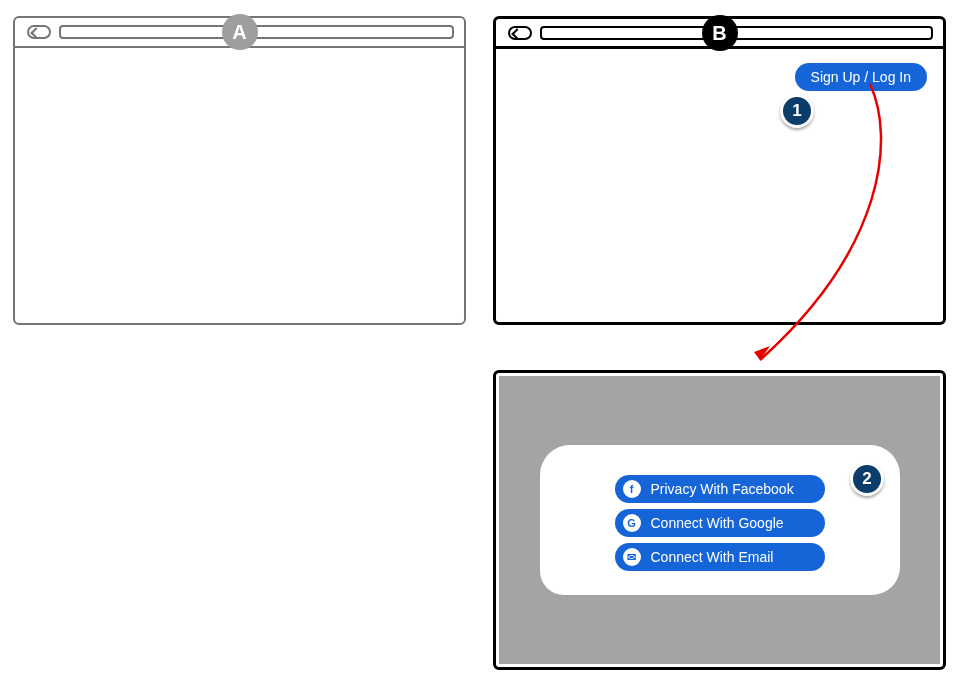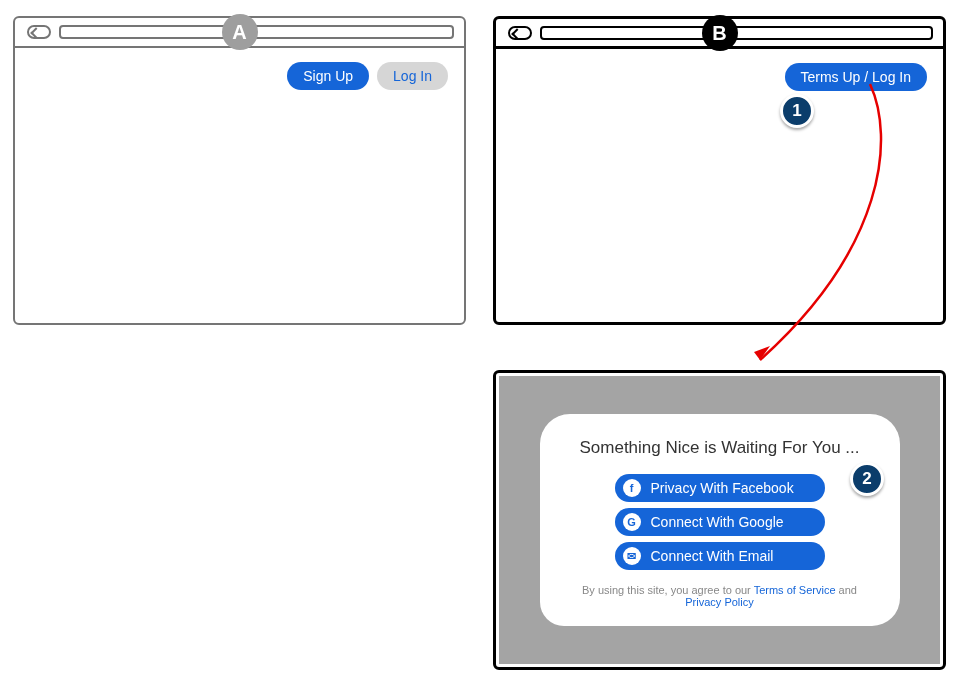--- a/index.html
+++ b/index.html
@@ -168,62 +168,54 @@
 </style>
 </head>
 <body>
 
 <div class="wireframe wf-border-gray" style="left:13px; top:16px; width:453px; height:309px;">
   <div class="frame-label label-gray">A</div>
   <div class="chrome-bar gray chrome-gray">
     <div class="chrome-back"></div>
     <div class="chrome-url"></div>
   </div>
-  <div style="display:flex; justify-content:flex-end; gap:8px; padding:14px 16px;">
-    <div class="btn btn-primary">Sign Up</div>
-    <div class="btn btn-muted">Log In</div>
-  </div>
 </div>
 
 <div class="wireframe wf-border-black" style="left:493px; top:16px; width:453px; height:309px;">
   <div class="frame-label label-black">B</div>
   <div class="chrome-bar black chrome-black">
     <div class="chrome-back"></div>
     <div class="chrome-url"></div>
   </div>
   <div style="display:flex; justify-content:flex-end; padding:14px 16px;">
-    <div class="btn btn-primary">Terms Up / Log In</div>
+    <div class="btn btn-primary">Sign Up / Log In</div>
   </div>
 </div>
 
 <div class="step-circle" style="left:780px; top:94px;">1</div>
 
 <svg class="arrow-svg" style="left:720px; top:78px; width:220px; height:300px;" viewBox="0 0 220 300">
   <path d="M 150 6 C 175 60, 165 170, 40 282" stroke="#e60000" stroke-width="2.5" fill="none"></path>
   <path d="M 40 282 L 50 268 L 34 274 Z" fill="#e60000"></path>
 </svg>
 
 <div class="wireframe wf-border-black" style="left:493px; top:370px; width:453px; height:300px;">
   <div class="backdrop">
     <div class="modal-panel">
-      <div class="modal-title">Something Nice is Waiting For You ...</div>
 
       <div class="connect-btn">
         <div class="connect-icon">f</div>
         <span>Privacy With Facebook</span>
       </div>
       <div class="connect-btn">
         <div class="connect-icon">G</div>
         <span>Connect With Google</span>
       </div>
       <div class="connect-btn">
         <div class="connect-icon">✉</div>
         <span>Connect With Email</span>
       </div>
 
-      <div class="legal">
-        <span>By using this site, you agree to our </span><a>Terms of Service</a><span> and </span><a>Privacy Policy</a>
-      </div>
     </div>
   </div>
 </div>
 
 <div class="step-circle" style="left:850px; top:462px;">2</div>
 
 </body></html>

